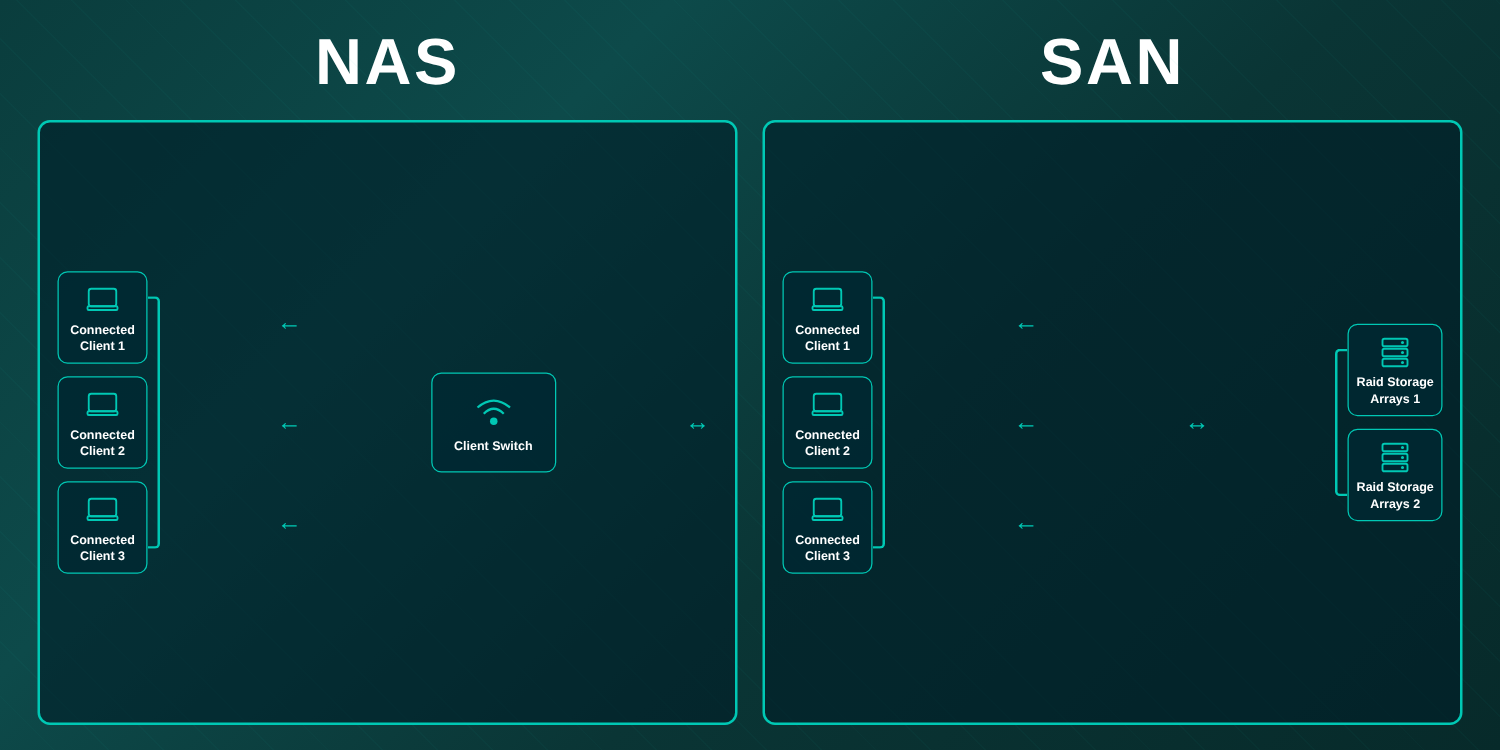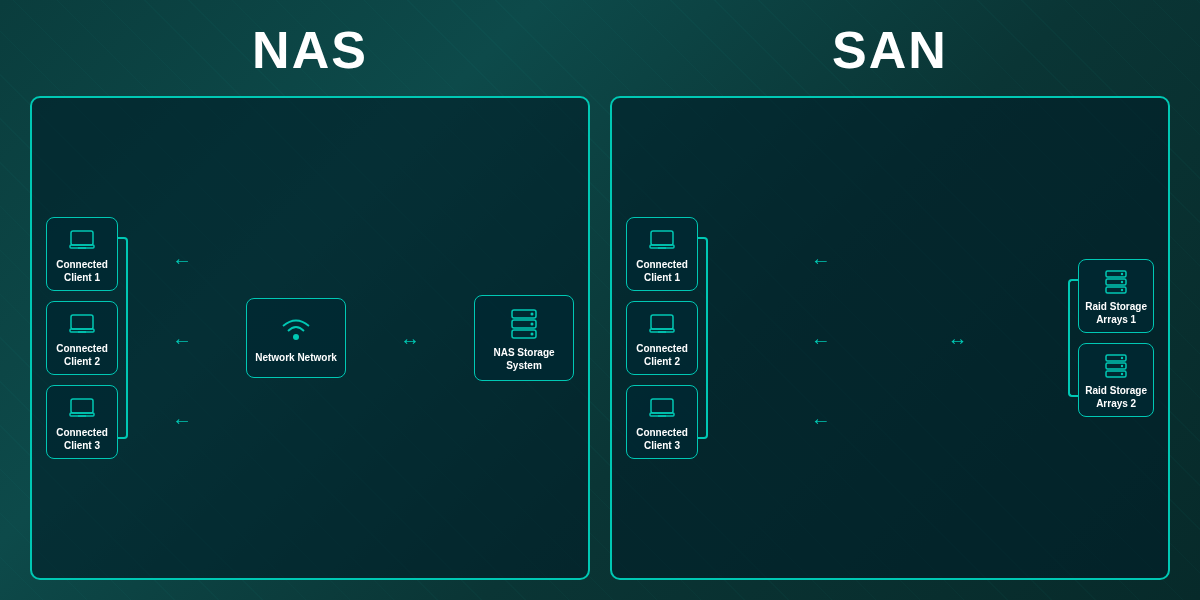--- a/index.html
+++ b/index.html
@@ -142,38 +142,27 @@
           <div style="height:70px; display:flex; align-items:center; color:#00c8b4; font-size:20px;">←</div>
           <div style="height:70px; display:flex; align-items:center; color:#00c8b4; font-size:20px;">←</div>
         </div>
 
         <div class="node-box large">
           <svg width="36" height="32" viewBox="0 0 36 32" fill="none">
             <circle cx="18" cy="22" r="3" fill="#00c8b4"></circle>
             <path d="M10 16 Q18 8 26 16" stroke="#00c8b4" stroke-width="1.8" fill="none"></path>
             <path d="M5 11 Q18 0 31 11" stroke="#00c8b4" stroke-width="1.8" fill="none"></path>
           </svg>
-          <div class="node-label">Network Network</div>
+          <div class="node-label">Client Switch</div>
         </div>
 
         <div style="display:flex; align-items:center; padding:0 6px;">
           <div style="color:#00c8b4; font-size:20px;">↔</div>
         </div>
 
-        <div class="node-box large">
-          <svg width="36" height="36" viewBox="0 0 36 36" fill="none">
-            <rect x="6" y="4" width="24" height="8" rx="2" stroke="#00c8b4" stroke-width="1.5" fill="none"></rect>
-            <rect x="6" y="14" width="24" height="8" rx="2" stroke="#00c8b4" stroke-width="1.5" fill="none"></rect>
-            <rect x="6" y="24" width="24" height="8" rx="2" stroke="#00c8b4" stroke-width="1.5" fill="none"></rect>
-            <circle cx="26" cy="8" r="1.5" fill="#00c8b4"></circle>
-            <circle cx="26" cy="18" r="1.5" fill="#00c8b4"></circle>
-            <circle cx="26" cy="28" r="1.5" fill="#00c8b4"></circle>
-          </svg>
-          <div class="node-label">NAS Storage<br>System</div>
-        </div>
 
       </div>
     </div>
   </div>
 
   <div class="section">
     <div class="section-title">SAN</div>
     <div class="diagram-box">
       <div style="display:flex; align-items:center; height:100%; gap:0; justify-content:space-between;">
 

